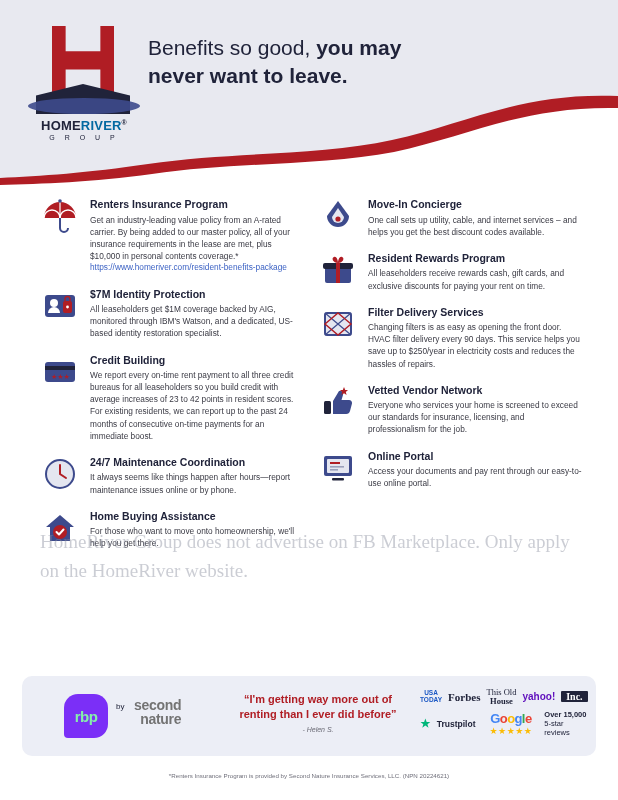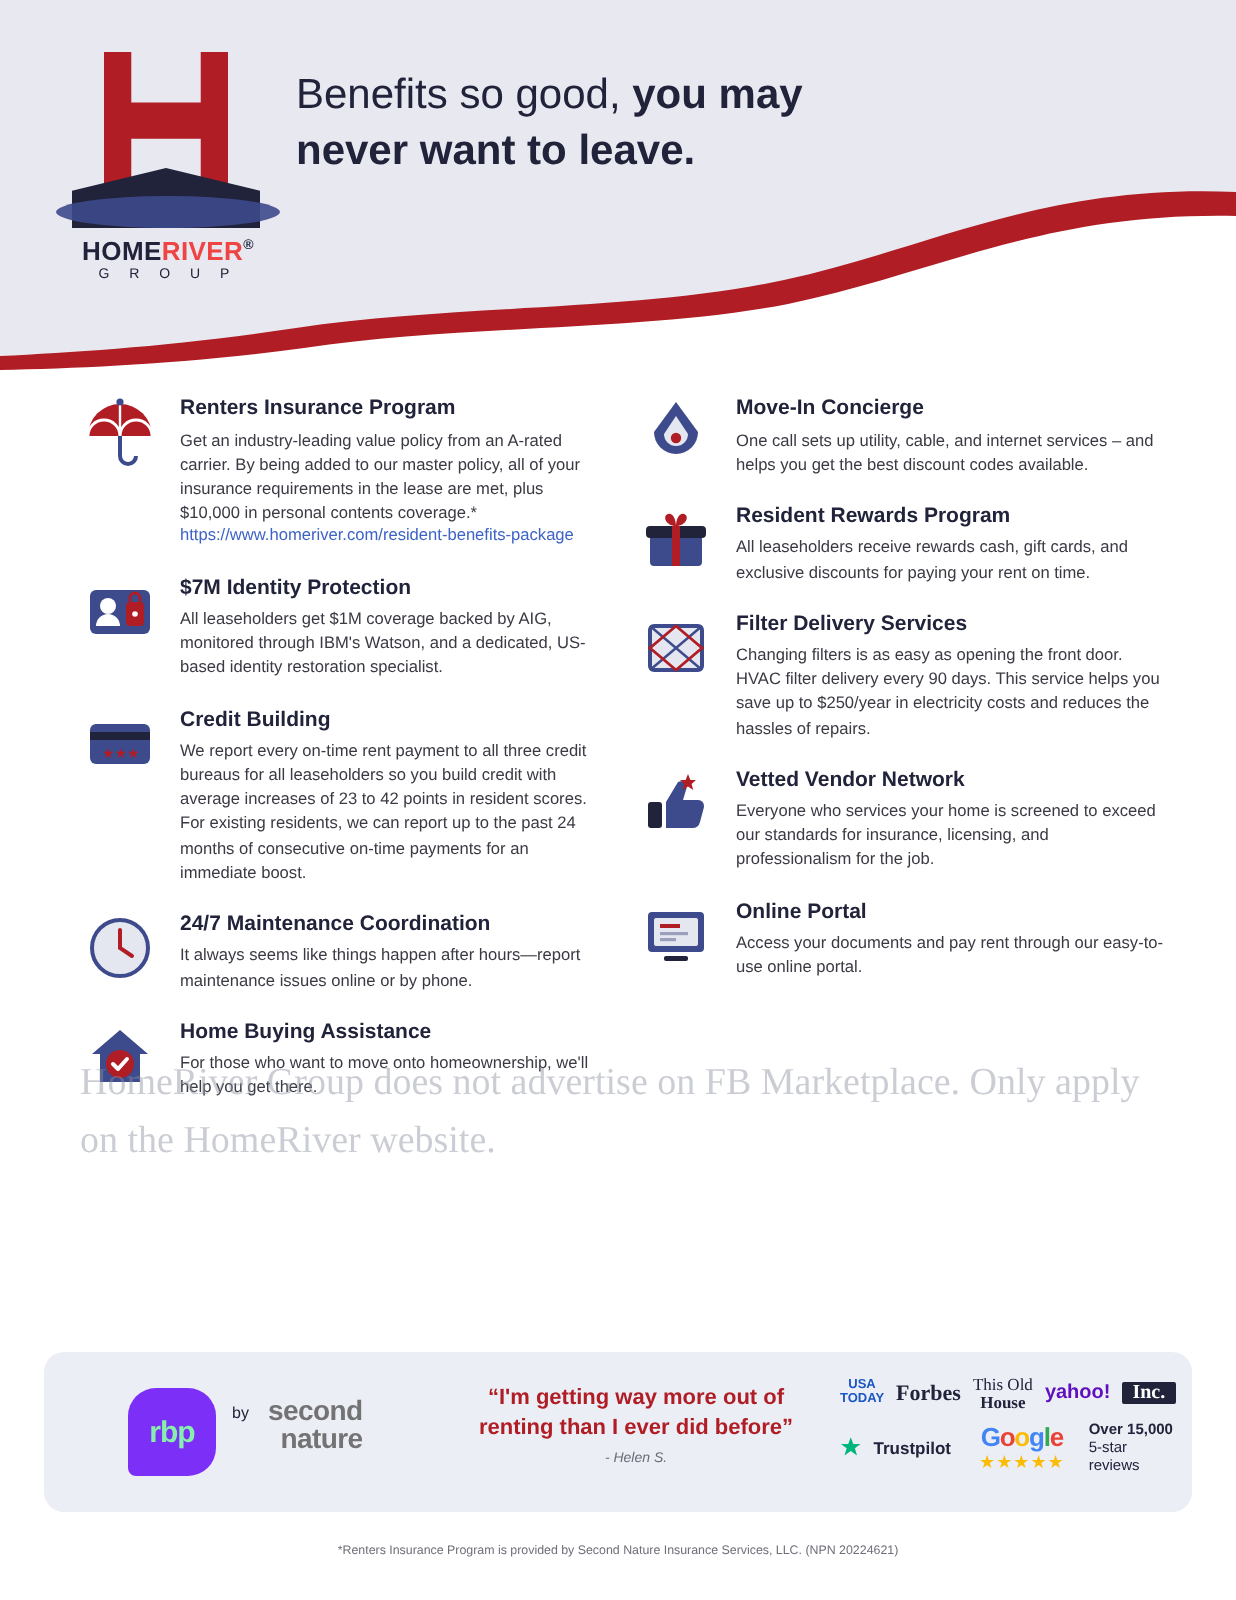--- a/index.html
+++ b/index.html
@@ -38,21 +38,21 @@
     clip-path:polygon(50% 0,100% 38%,100% 100%,0 100%,0 38%);
   }
   .logo-swoosh{
     position:absolute;left:0px;top:72px;width:112px;height:16px;
     background:#3d4a8c;border-radius:50%;opacity:.9;
   }
   .logo-name{
     position:absolute;left:0;top:92px;width:112px;text-align:center;
     font-size:13px;font-weight:700;letter-spacing:.2px;color:#20233a;
   }
-  .logo-name .red{color:#ef4444;}
+  .logo-name .red{color:#0369a1;}
   .logo-sub{
     position:absolute;left:0;top:108px;width:112px;text-align:center;
     font-size:7px;letter-spacing:4px;color:#20233a;
   }
 
   
   .cols{position:absolute;left:0;top:198px;width:618px;}
   .col{position:absolute;top:0;}
   .col-left{left:34px;width:265px;}
   .col-right{left:312px;width:272px;}

